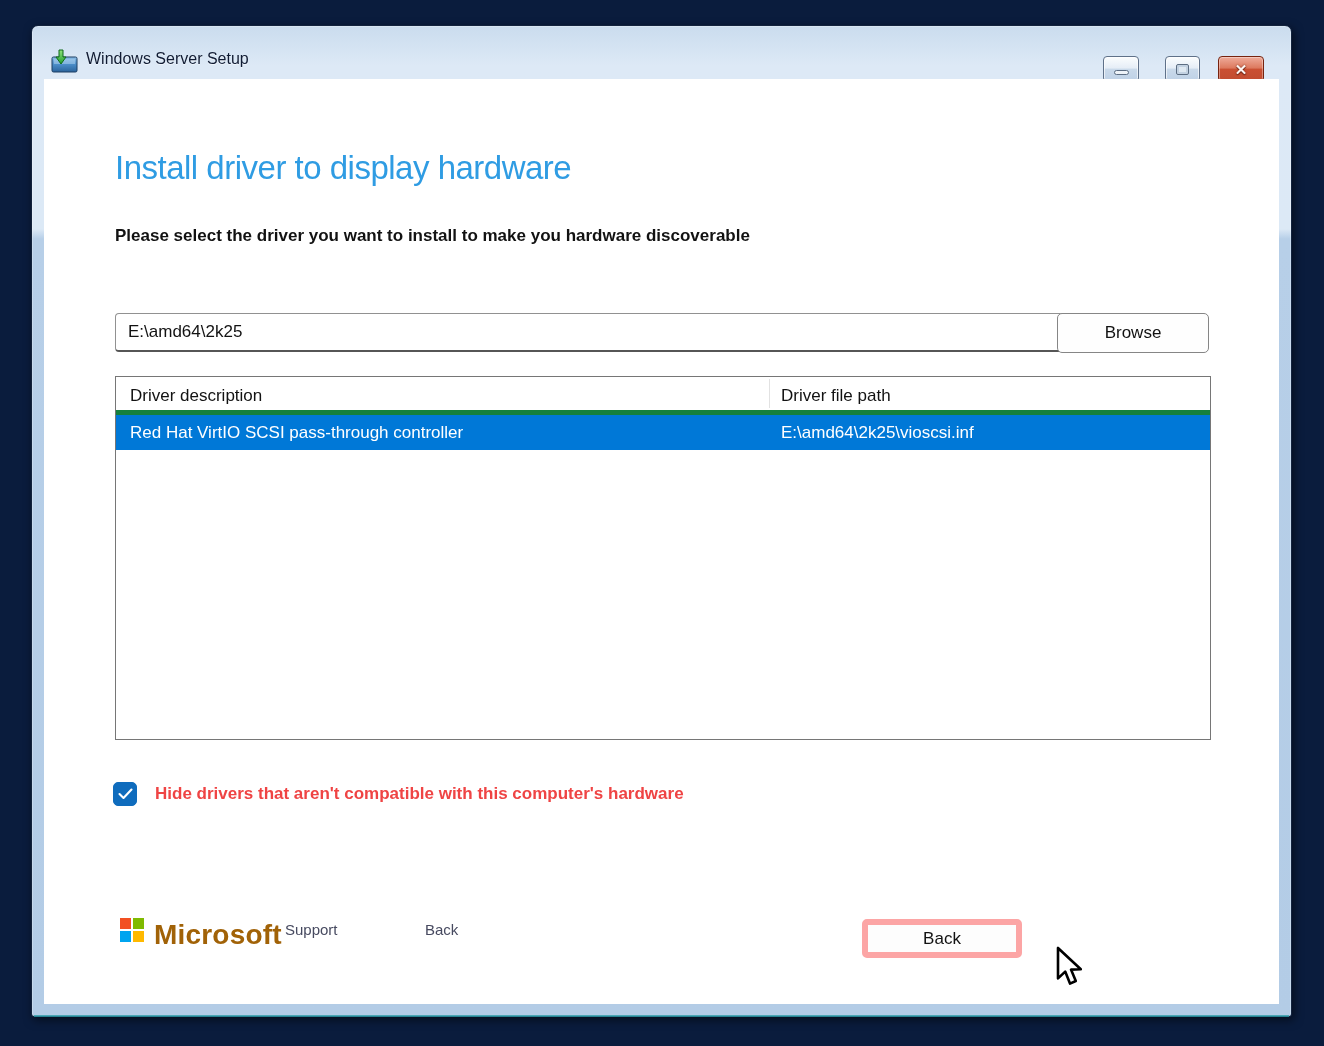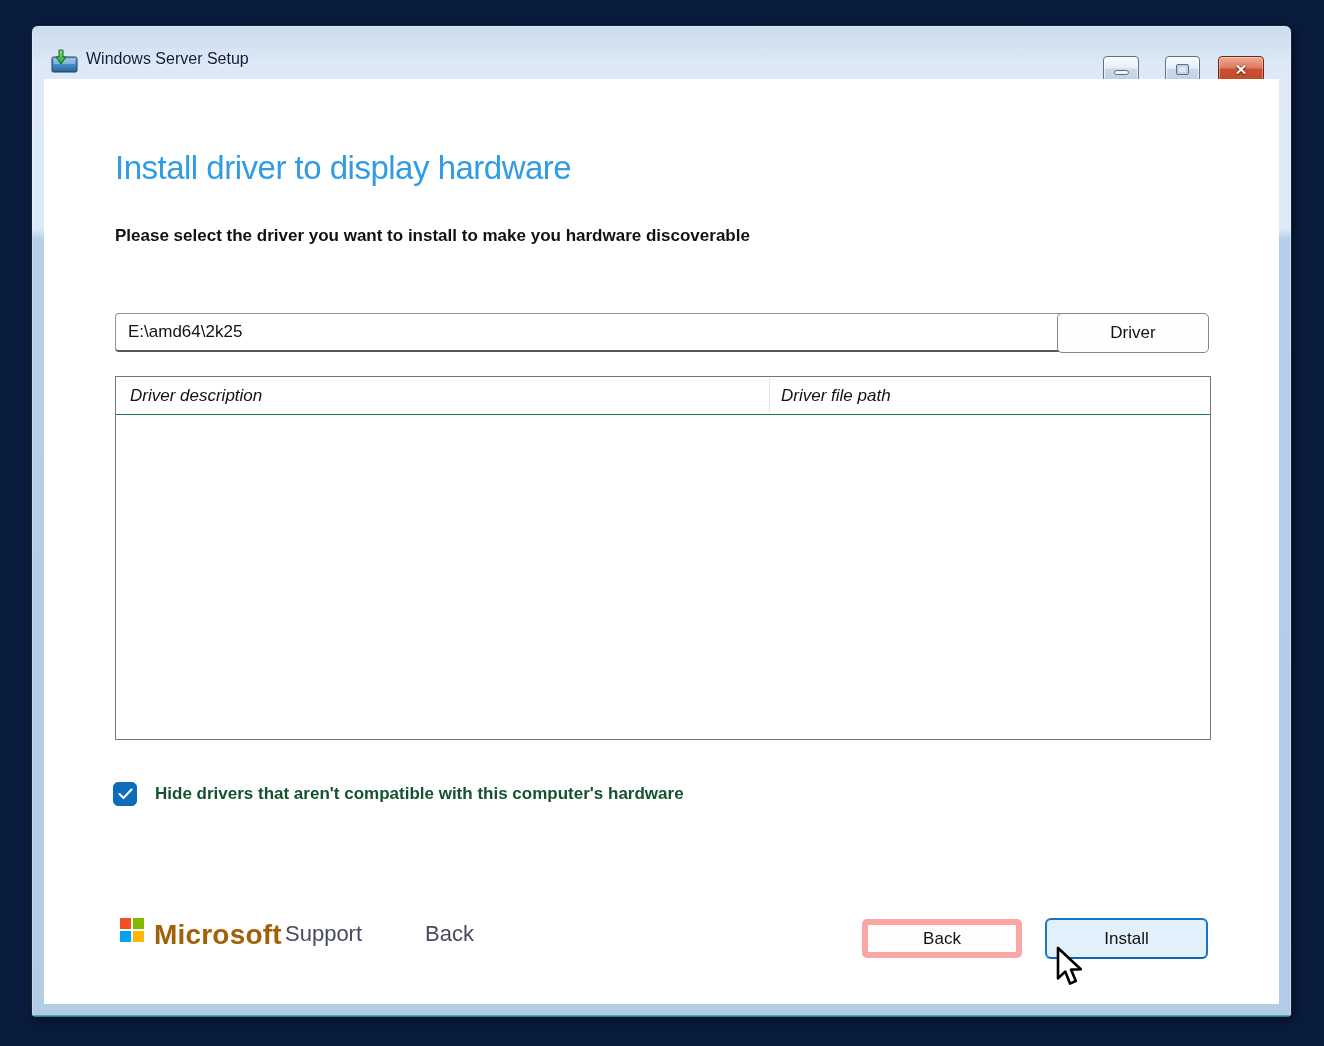--- a/index.html
+++ b/index.html
@@ -82,48 +82,48 @@
     font-family:"Liberation Sans", sans-serif;
     font-size:17px; color:#121212; cursor:default;
     display:flex; align-items:center; justify-content:center;
   }
 
   
   .driver-table {
     position:absolute; left:71px; top:297px; width:1096px; height:364px;
     border:1px solid #767676; background:#fff;
   }
-  .tbl-header { position:relative; height:38px; border-bottom:1px solid #15803d; display:flex;font-style:italic; }
+  .tbl-header { position:relative; height:38px; border-bottom:5px solid #15803d; display:flex; }
   .tbl-header .col1 { width:653px; padding:9px 0 0 14px; font-size:17px; color:#121212; }
   .tbl-header .col2 { flex:1; padding:9px 0 0 12px; font-size:17px; color:#121212; }
   .tbl-header .col-sep { position:absolute; left:653px; top:2px; bottom:2px; width:1px; background:#e2e2e2; }
   .tbl-row-selected {
     height:35px; background:#0078d7; color:#ffffff; display:flex; align-items:center;
   }
   .tbl-row-selected .col1 { width:653px; padding-left:14px; font-size:17px; white-space:nowrap; overflow:hidden; }
   .tbl-row-selected .col2 { flex:1; padding-left:12px; font-size:17px; white-space:nowrap; overflow:hidden; }
 
   
   .option-row { position:absolute; left:69px; top:703px; display:flex; align-items:center; }
   .checkbox {
     width:24px; height:24px; border-radius:5px; background:#0f6cbd; border:1px solid #0f6cbd;
     display:flex; align-items:center; justify-content:center; cursor:default; flex:none;
   }
-  .option-label { margin-left:18px; font-size:17px; font-weight:600; color:#14532d; white-space:nowrap; }
+  .option-label { margin-left:18px; font-size:17px; font-weight:600; color:#ef4444; white-space:nowrap; }
 
   
   .ms-logo { position:absolute; left:76px; top:839px; width:25px; height:25px;
     display:grid; grid-template-columns:11px 11px; grid-template-rows:11px 11px; gap:2px; }
   .ms-logo span { display:block; }
   .ms-sq-red    { background:#f25022; }
   .ms-sq-green  { background:#7fba00; }
   .ms-sq-blue   { background:#00a4ef; }
   .ms-sq-yellow { background:#ffb900; }
   .ms-wordmark { position:absolute; left:110px; top:840px; font-size:28px; font-weight:700; color:#a16207; letter-spacing:.2px; }
-  .footer-link { position:absolute; top:842px; font-size:22px; color:#474a60; cursor:default; }
+  .footer-link { position:absolute; top:842px; font-size:15px; color:#474a60; cursor:default; }
   .footer-link-support { left:241px; }
   .footer-link-legal { left:381px; }
 
   .back-btn {
     position:absolute; left:818px; top:840px; width:160px; height:39px;
     background:#fdfdfd; border:6px solid #fca5a5; border-radius:5px;
     font-family:"Liberation Sans", sans-serif;
     font-size:17px; color:#121212; cursor:default;
     display:flex; align-items:center; justify-content:center;
   }
@@ -172,28 +172,32 @@
     </div>
   </div>
 
   <div class="client">
 
     <div class="heading">Install driver to display hardware</div>
     <div class="subtitle">Please select the driver you want to install to make you hardware discoverable</div>
 
     <input class="path-input" type="text" value="E:\amd64\2k25" style="">
     <div class="browse-btn">
-      <span>Driver</span>
+      <span>Browse</span>
     </div>
 
     <div class="driver-table">
       <div class="tbl-header">
         <div class="col1">Driver description</div>
         <div class="col-sep"></div>
         <div class="col2">Driver file path</div>
+      </div>
+      <div class="tbl-row-selected">
+        <div class="col1">Red Hat VirtIO SCSI pass-through controller</div>
+        <div class="col2">E:\amd64\2k25\vioscsi.inf</div>
       </div>
     </div>
 
     <div class="option-row">
       <div class="checkbox">
         <svg width="15" height="12" viewBox="0 0 15 12">
           <polyline points="1.5,6 5.5,10 13.5,1.5" fill="none" stroke="#ffffff" stroke-width="2.1" stroke-linecap="round" stroke-linejoin="round"></polyline>
         </svg>
       </div>
       <span class="option-label">Hide drivers that aren't compatible with this computer's hardware</span>
@@ -205,22 +209,19 @@
       <span class="ms-sq-blue"></span>
       <span class="ms-sq-yellow"></span>
     </div>
     <span class="ms-wordmark">Microsoft</span>
     <span class="footer-link footer-link-support">Support</span>
     <span class="footer-link footer-link-legal">Back</span>
 
     <div class="back-btn">
       <span>Back</span>
     </div>
-    <div class="install-btn">
-      <span>Install</span>
-    </div>
 
   </div>
 </div>
 
 <svg class="cursor" viewBox="0 0 15 21">
   <path d="M1 1 L1 16.2 L4.6 12.8 L7 18.8 L9.9 17.5 L7.5 11.8 L12.4 11.6 Z" fill="#ffffff" stroke="#000000" stroke-width="1.3" stroke-linejoin="round"></path>
 </svg>
 
 </body></html>

